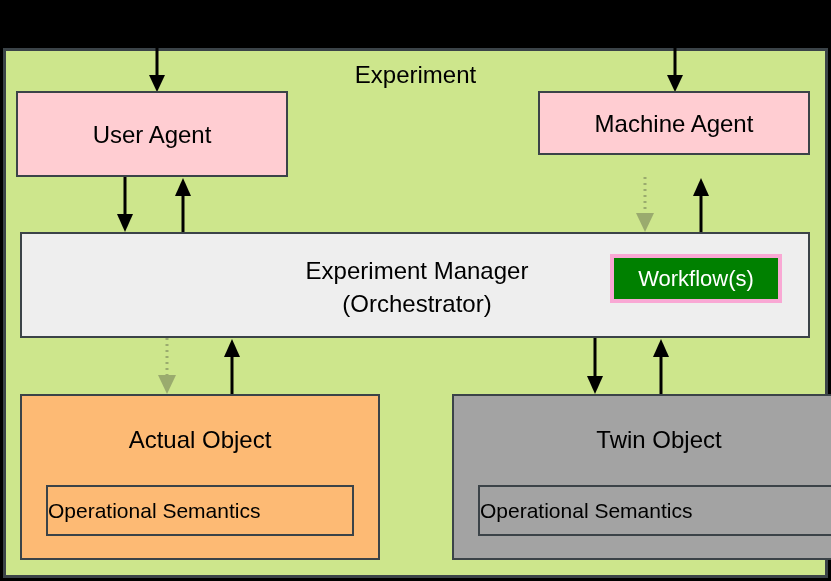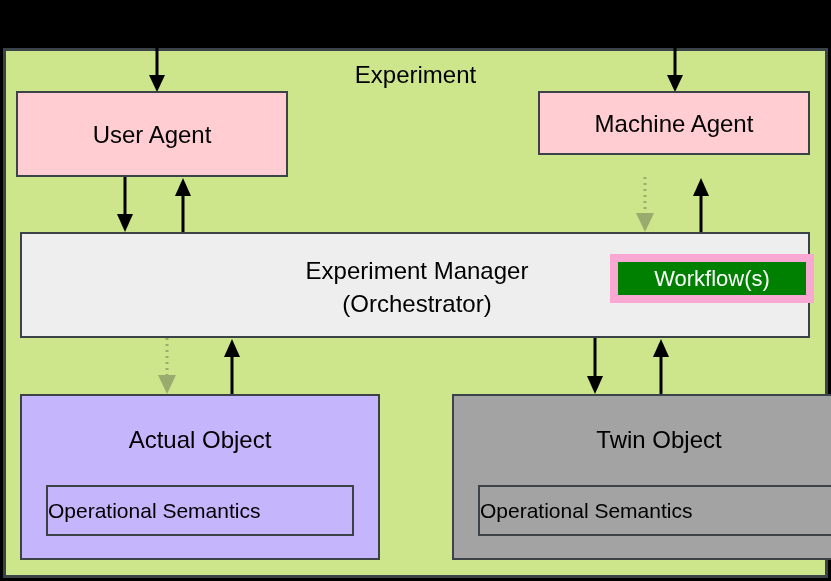--- a/index.html
+++ b/index.html
@@ -79,36 +79,36 @@
     position: absolute;
     left: 0; top: 0; width: 790px; height: 106px;
     display: flex; flex-direction: column;
     align-items: center; justify-content: center;
     font-size: 24px; line-height: 33px; text-align: center;
   }
   #workflow-box {
     position: absolute;
     left: 610px;
     top: 254px;
-    width: 204px;
+    width: 172px;
     height: 49px;
     background: #008000;
-    border: 8px solid #f9a8d4;
+    border: 4px solid #f9a8d4;
     box-sizing: border-box;
     display: flex;
     align-items: center;
     justify-content: center;
     color: #ffffff;
     font-size: 22px;
     white-space: nowrap;
   }
 
   #actual-object {
     left: 20px; top: 394px; width: 360px; height: 166px;
-    background: #c4b5fd;
+    background: #fdba74;
     justify-content: flex-start;
     padding-top: 29px;
   }
   #twin-object {
     left: 452px; top: 394px; width: 414px; height: 166px;
     background: #a3a3a3;
     justify-content: flex-start;
     padding-top: 29px;
   }
 

